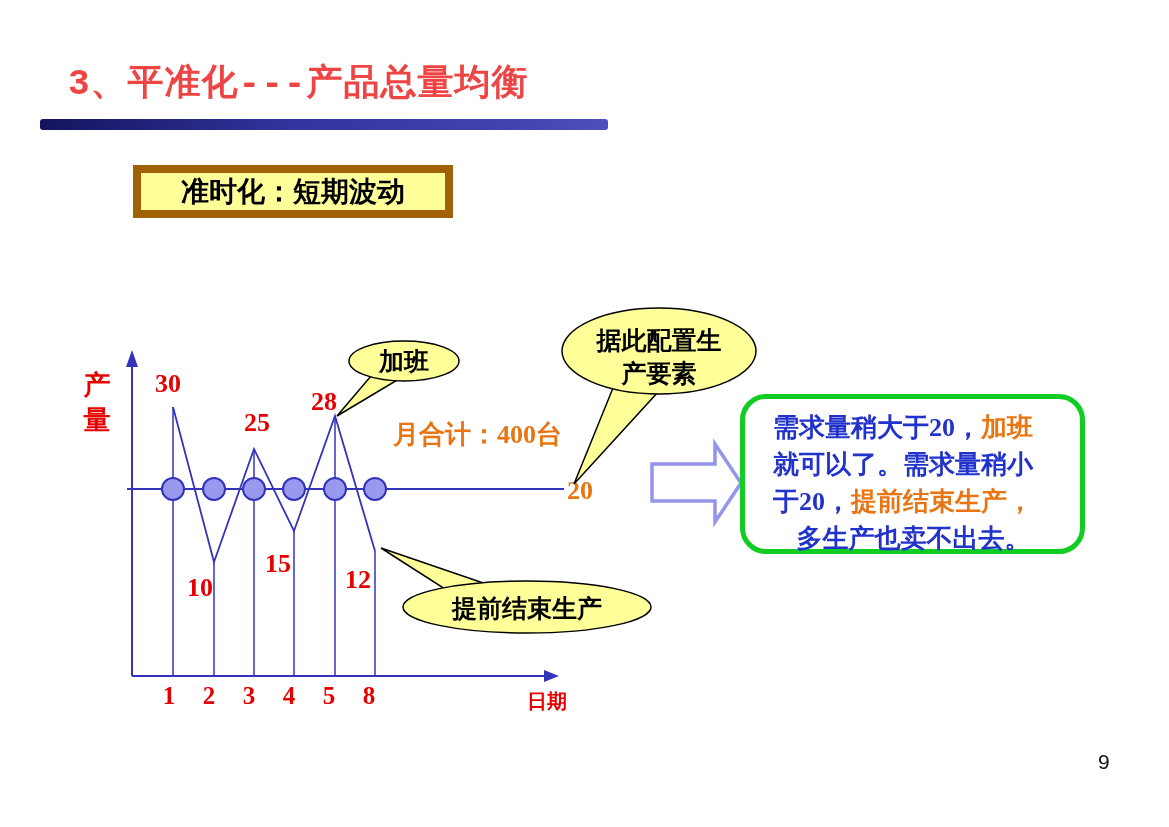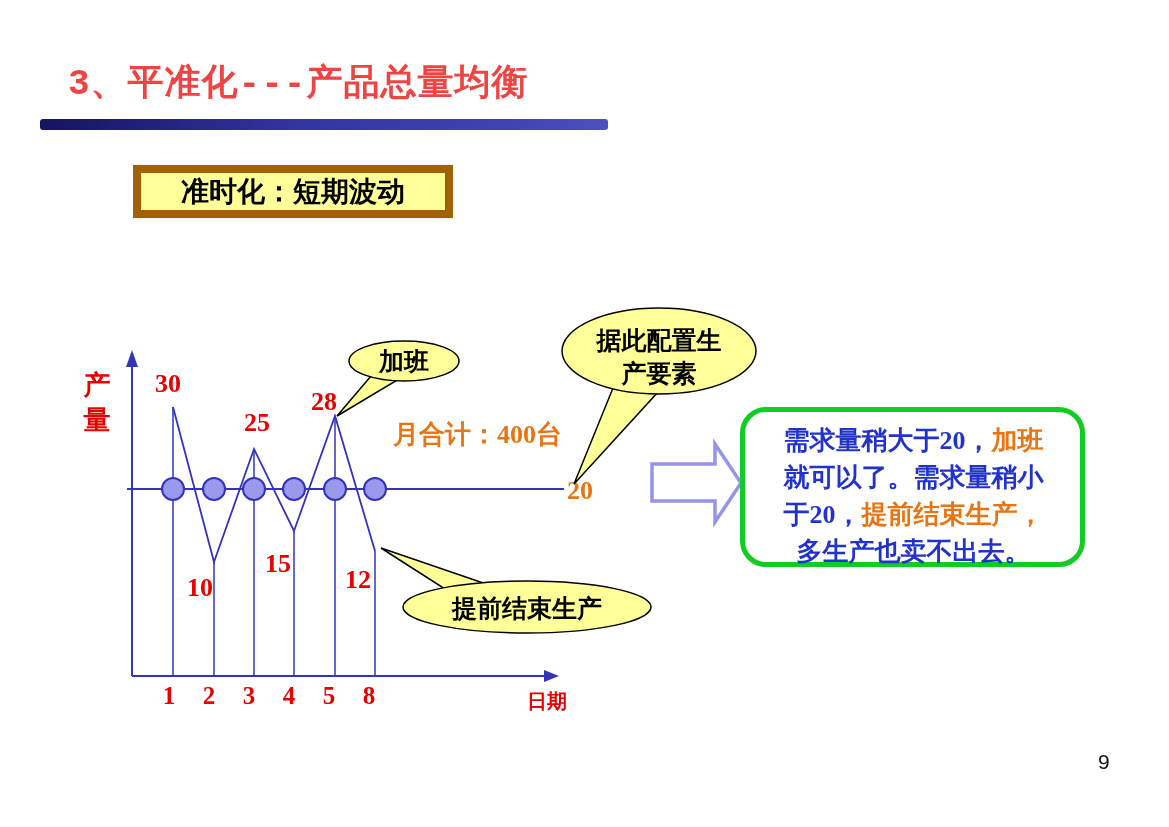--- a/index.html
+++ b/index.html
@@ -8,23 +8,23 @@
   .abs{position:absolute;}
   .title{left:68px;top:58px;font-size:36px;font-weight:bold;color:#ef4444;letter-spacing:1px;white-space:nowrap;font-family:Liberation Mono, monospace;}
   .rule{left:40px;top:119px;width:568px;height:11px;border-radius:3px;
         background:linear-gradient(to right,#141460,#34349e 45%,#4343b2 85%,#5050bc);}
   .jitbox{left:133px;top:165px;width:320px;height:53px;background:#ffff99;border:8px solid #a16207;
           box-sizing:border-box;display:flex;align-items:center;justify-content:center;
           font-size:28px;font-weight:bold;color:#000;white-space:nowrap;}
   .ylab{left:82px;top:368px;width:30px;font-size:27px;line-height:35px;font-weight:bold;
         color:#e60000;word-break:break-all;text-align:center;}
   .xlab{left:527px;top:688px;font-size:20px;font-weight:bold;color:#e60000;white-space:nowrap;}
-  .note{left:740px;top:407px;width:345px;height:160px;background:#fff;border:5px solid #11cc22;
+  .note{left:740px;top:394px;width:345px;height:160px;background:#fff;border:5px solid #11cc22;
         border-radius:26px;box-sizing:border-box;padding:10px 26px 0 28px;
-        font-size:26px;font-weight:bold;line-height:37px;text-align:center;text-align-last:center;}
+        font-size:26px;font-weight:bold;line-height:37px;text-align:left;text-align-last:center;}
   .t-blue{color:#2233cc;}
   .t-orange{color:#e87511;}
   .pagenum{left:1098px;top:750px;font-size:21px;color:#111;font-family:"Liberation Sans",sans-serif;}
   svg{position:absolute;left:0;top:0;}
   svg text{font-family:"Liberation Serif",serif;font-weight:bold;}
   .red-label{fill:#e60000;font-size:26px;}
   .tick{fill:#e60000;font-size:25px;}
   .orange-label{fill:#e87511;font-size:26px;}
   .callout-text{fill:#000;font-size:25px;font-weight:bold;}
 </style>

